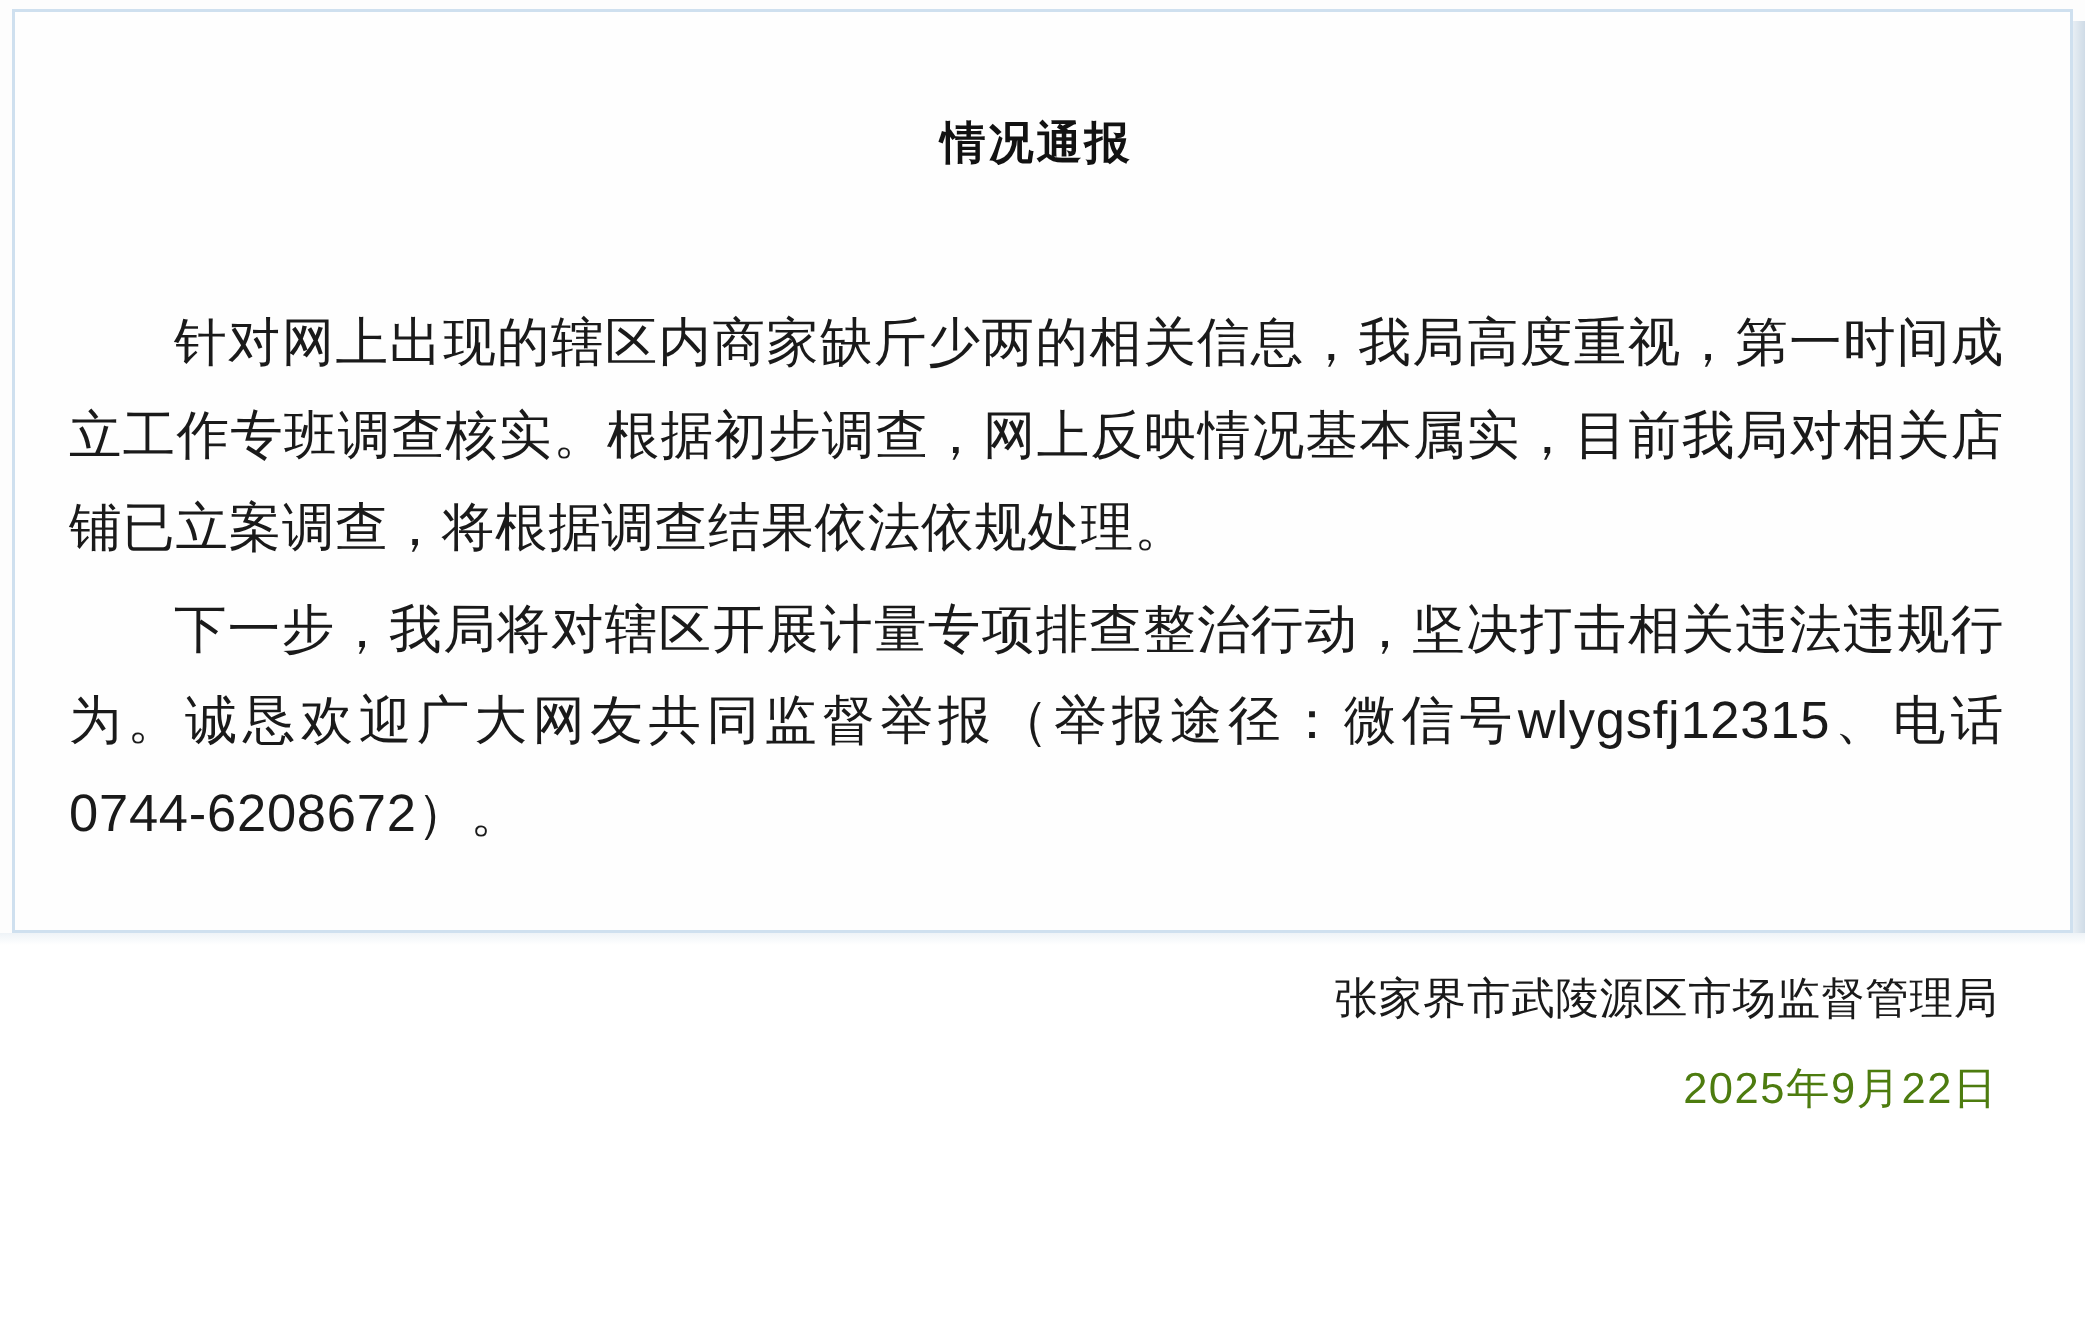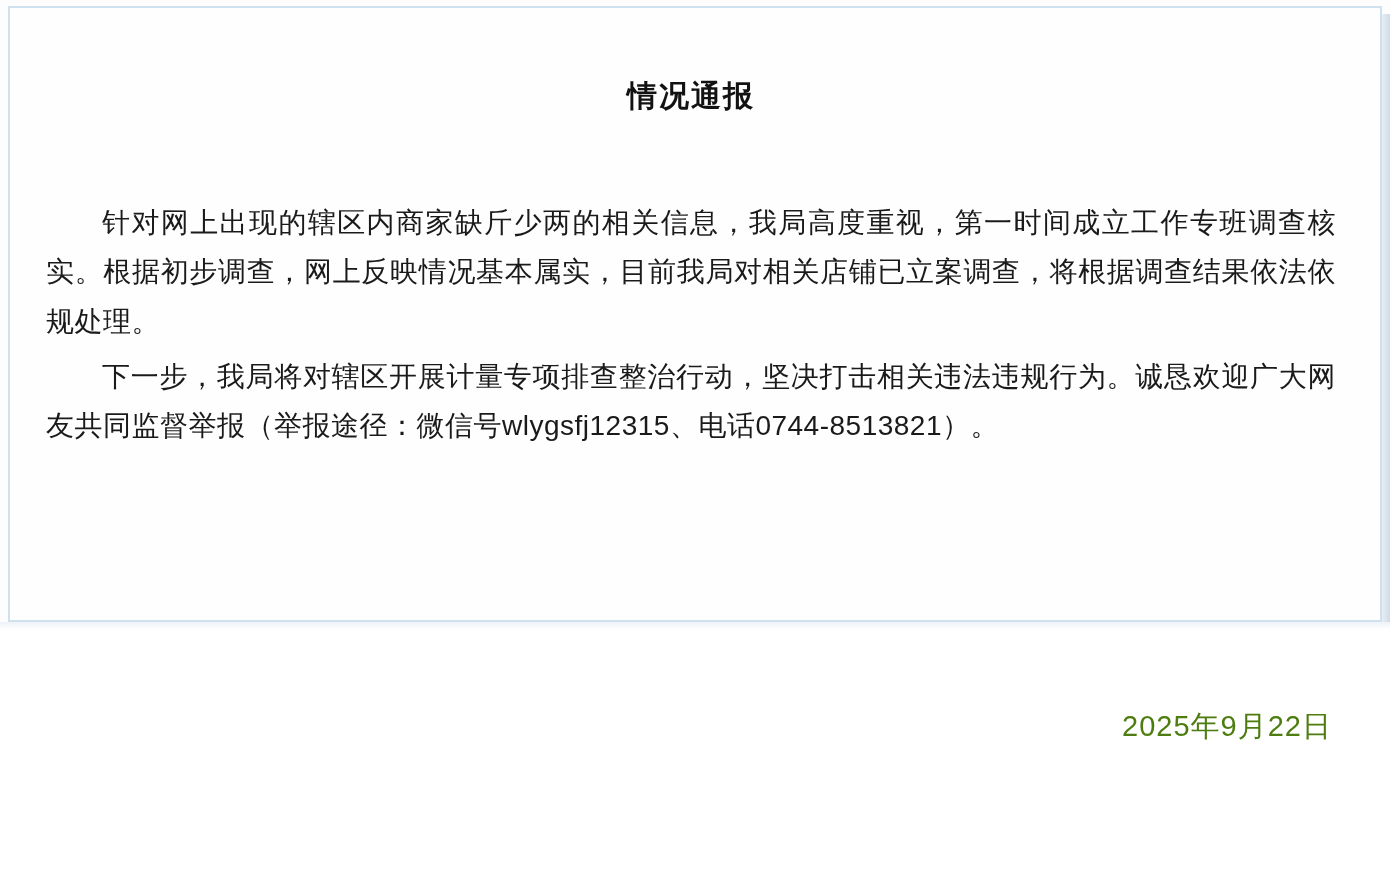--- a/index.html
+++ b/index.html
@@ -62,21 +62,21 @@
     color: #121212;
     letter-spacing: 2px;
     margin-top: 50px;
     margin-bottom: 0;
     line-height: 1.2;
   }
   .body-block {
     margin-top: 84px;
   }
   .para {
-    font-size: 28px;
+    font-size: 35px;
     color: #1a1a1a;
     line-height: 1.76;
     text-align: justify;
     text-justify: inter-ideograph;
     text-indent: 2em;
     margin: 0 0 6px 0;
     letter-spacing: 0.5px;
   }
   .para:last-child {
     margin-bottom: 0;
@@ -107,20 +107,21 @@
 <div class="page">
   <div class="frame"></div>
   <div class="edge-right"></div>
   <div class="edge-bottom"></div>
 
   <div class="doc">
     <h1 class="doc-title">情况通报</h1>
 
     <div class="body-block">
       <p class="para">针对网上出现的辖区内商家缺斤少两的相关信息，我局高度重视，第一时间成立工作专班调查核实。根据初步调查，网上反映情况基本属实，目前我局对相关店铺已立案调查，将根据调查结果依法依规处理。</p>
-      <p class="para">下一步，我局将对辖区开展计量专项排查整治行动，坚决打击相关违法违规行为。诚恳欢迎广大网友共同监督举报（举报途径：微信号wlygsfj12315、电话0744-8513821）。</p>
+      <p class="para">下一步，我局将对辖区开展计量专项排查整治行动，坚决打击相关违法违规行为。诚恳欢迎广大网友共同监督举报（举报途径：微信号wlygsfj12315、电话0744-6208672）。</p>
     </div>
 
     <div class="signature">
+      <div class="sig-org">张家界市武陵源区市场监督管理局</div>
       <div class="sig-date">2025年9月22日</div>
     </div>
   </div>
 </div>
 
 </body></html>

